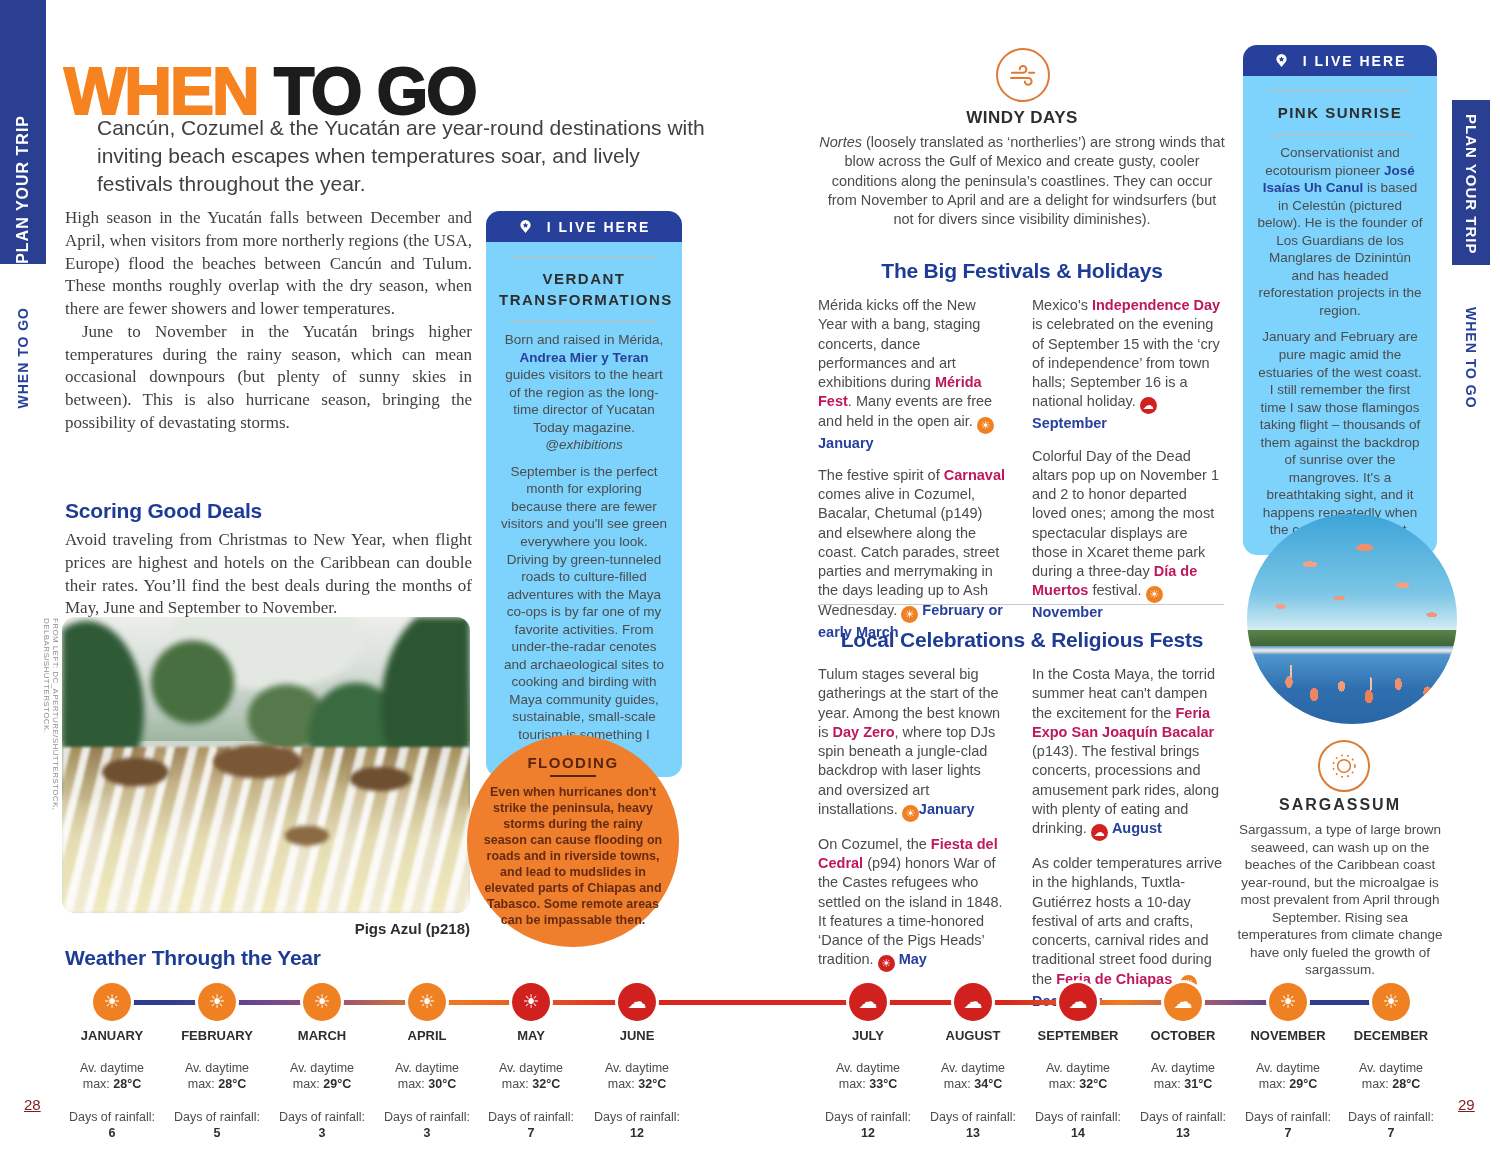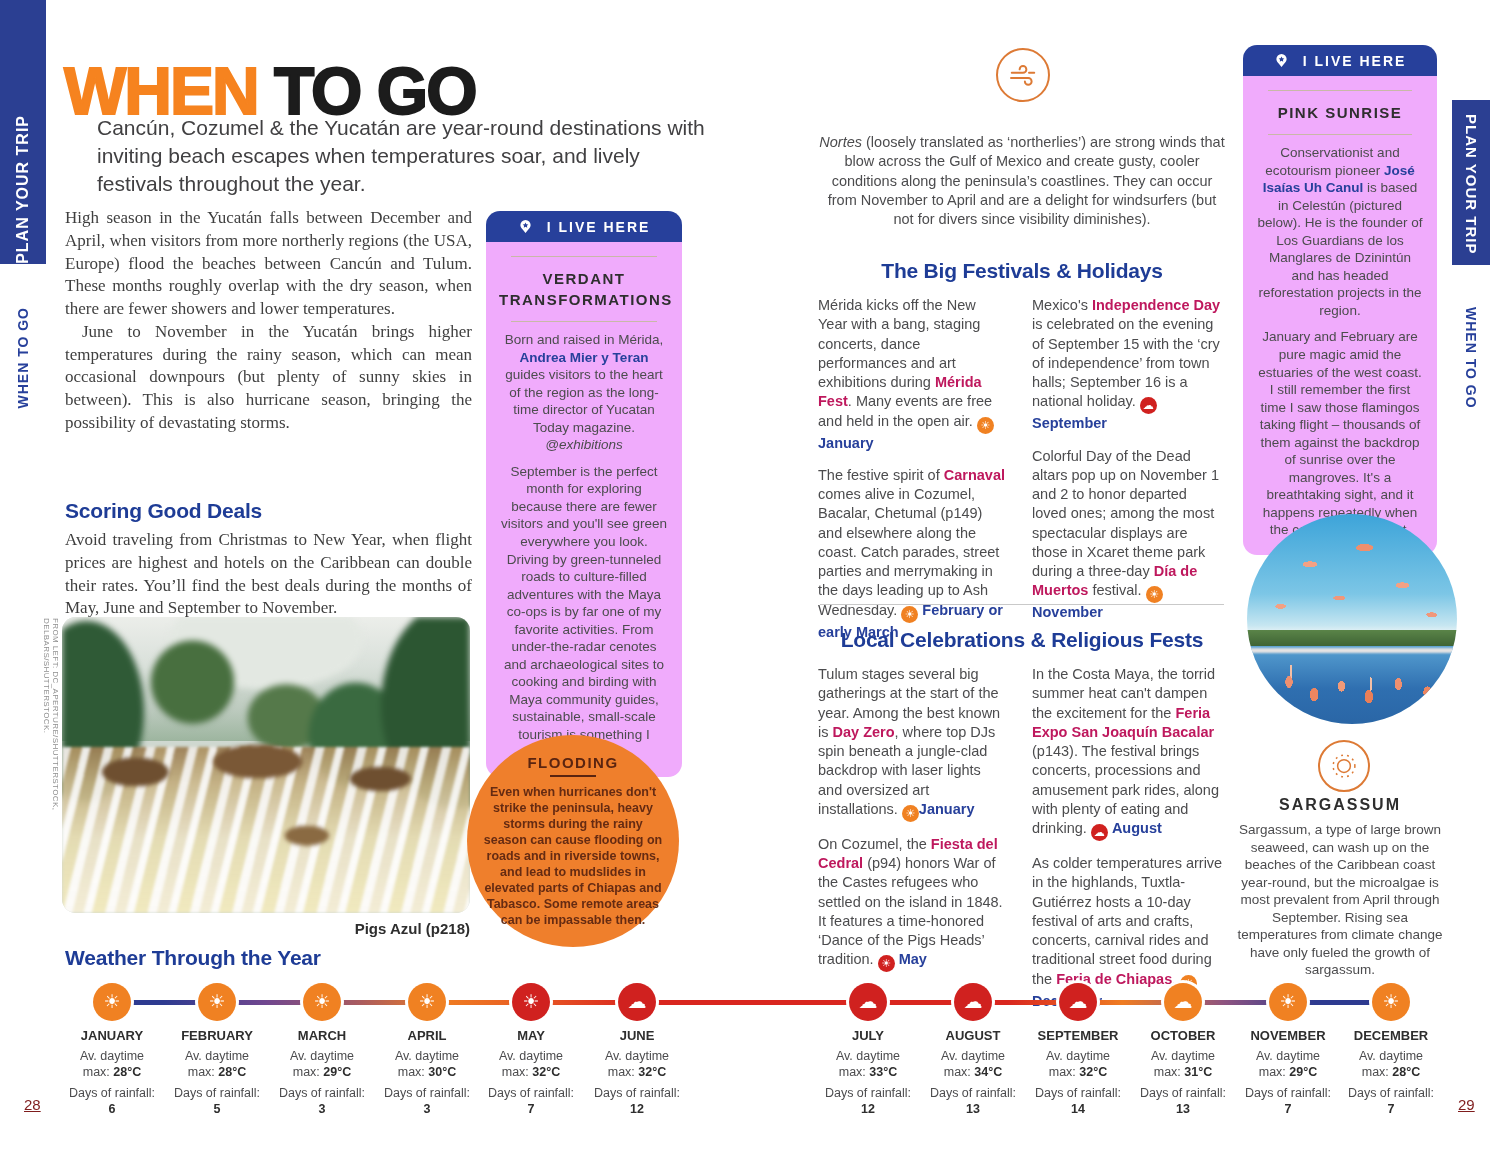--- a/index.html
+++ b/index.html
@@ -25,21 +25,21 @@
 
   
   .serif{font-family:"Liberation Serif",serif;font-size:17px;line-height:1.34;color:#3f3f3f;text-align:justify;}
   .serif p{margin:0;}
   .serif p.ind{text-indent:17px;}
   .h-blue{font-size:21px;font-weight:bold;color:#1e3c96;letter-spacing:-0.2px;}
 
   
   .lh-bar{height:31px;background:#27409B;border-radius:14px 14px 0 0;display:flex;align-items:center;
           justify-content:center;gap:14px;color:#fff;font-weight:bold;letter-spacing:2px;font-size:14px;}
-  .lh-body{background:#f0abfc;border-radius:0 0 14px 14px;padding:10px 13px 16px;text-align:center;}
+  .lh-body{background:#7dd3fc;border-radius:0 0 14px 14px;padding:10px 13px 16px;text-align:center;}
   .rule{height:1px;background:#c9b8a7;margin:4px 12px;}
   .lh-title{font-size:15px;font-weight:bold;letter-spacing:1.5px;color:#2e2e2e;padding:7px 0;line-height:1.4;}
   .lh-text{font-size:13.5px;color:#4c4c4e;line-height:1.3;margin-top:9px;}
   .blue{color:#27409B;font-weight:bold;}
   .b{font-weight:bold;color:#be185d;}
   .i{font-style:italic;margin-top:31px;}
   .month{color:#27409B;font-weight:bold;}
 
   
   .badge{display:inline-flex;width:17px;height:17px;border-radius:50%;color:#fff;font-size:11px;
@@ -63,21 +63,21 @@
   
   .tl-line{height:5px;border-radius:3px;background:linear-gradient(90deg,
       #2e3b90 0%,#2e3b90 4%,#70478f 12%,#a65a62 19%,#ef7c22 26%,#e85a24 33%,#d9261f 41%,
       #d9261f 70%,#ef7c22 79%,#8d5380 87%,#2e3b90 94%,#2e3b90 100%);}
   .mcell{width:110px;text-align:center;}
   .m-icon{width:38px;height:38px;border-radius:50%;margin:0 auto;color:#fff;font-size:19px;line-height:38px;
           box-shadow:0 0 0 3px #ffffff;}
   .m-icon.warm{background:#F08122;}
   .m-icon.hot{background:#D0211F;}
   .m-name{margin-top:7px;font-weight:bold;font-size:13px;color:#2e2e2e;}
-  .m-avg,.m-rain{margin-top:5px;font-size:12.5px;color:#4c4c4e;line-height:1.28;}
+  .m-avg,.m-rain{margin-top:17px;font-size:12.5px;color:#4c4c4e;line-height:1.28;}
   .m-avg b,.m-rain b{color:#2e2e2e;}
   .pgnum{font-size:15px;color:#7f1d1d;text-decoration:underline;}
 
   
   .photo{border-radius:14px;overflow:hidden;background:#cfd8d0;}
   .ph-sky{position:absolute;left:0;top:0;right:0;height:42%;
      background:linear-gradient(180deg,#eceeea 0%,#d9e0da 40%,#bccabe 75%,#9db59f 100%);}
   .ph-trees{position:absolute;inset:0;filter:blur(3px);background:
      radial-gradient(95px 150px at 6% 32%,#2f5a36 0 60%,transparent 61%),
      radial-gradient(120px 170px at 96% 30%,#2c5632 0 60%,transparent 61%),
@@ -184,20 +184,21 @@
 
   <div class="abs ring" style="left:996px;top:48px;width:50px;height:50px;">
     <svg width="36" height="36" viewBox="0 0 48 48">
         <g fill="none" stroke="#DD7A35" stroke-width="2.6" stroke-linecap="round">
           <path d="M9 21h15a4.5 4.5 0 1 0-4.5-4.5"></path>
           <path d="M8 28h23a4.5 4.5 0 1 1-4.5 4.5"></path>
           <path d="M32 21h7"></path>
         </g>
       </svg>
   </div>
+  <div class="abs center" style="left:818px;top:108px;width:408px;font-size:17px;font-weight:bold;color:#2e2e2e;letter-spacing:.5px;">WINDY DAYS</div>
   <div class="abs center" style="left:816px;top:133px;width:412px;font-size:14.5px;line-height:1.33;"><span class="i">Nortes</span><span> (loosely translated as ‘northerlies’) are strong winds that blow across the Gulf of Mexico and create gusty, cooler conditions along the peninsula’s coastlines. They can occur from November to April and are a delight for windsurfers (but not for divers since visibility diminishes).</span></div>
 
   <div class="abs h-blue center" style="left:818px;top:259px;width:408px;">The Big Festivals &amp; Holidays</div>
   <div class="abs fcol" style="left:818px;top:296px;width:188px;">
     <p><span>Mérida kicks off the New Year with a bang, staging concerts, dance performances and art exhibitions during </span><span class="b">Mérida Fest</span><span>. Many events are free and held in the open air. </span><span class="badge orange">☀</span><span> </span><span class="month">January</span></p>
     <p><span>The festive spirit of </span><span class="b">Carnaval</span><span> comes alive in Cozumel, Bacalar, Chetumal (p149) and elsewhere along the coast. Catch parades, street parties and merrymaking in the days leading up to Ash Wednesday. </span><span class="badge orange">☀</span><span> </span><span class="month">February or early March</span></p>
   </div>
   <div class="abs fcol" style="left:1032px;top:296px;width:192px;">
     <p><span>Mexico's </span><span class="b">Independence Day</span><span> is celebrated on the evening of September 15 with the ‘cry of independence’ from town halls; September 16 is a national holiday. </span><span class="badge red">☁</span><span> </span><span class="month">September</span></p>
     <p><span>Colorful Day of the Dead altars pop up on November 1 and 2 to honor departed loved ones; among the most spectacular displays are those in Xcaret theme park during a three-day </span><span class="b">Día de Muertos</span><span> festival. </span><span class="badge orange">☀</span><span> </span><span class="month">November</span></p>

